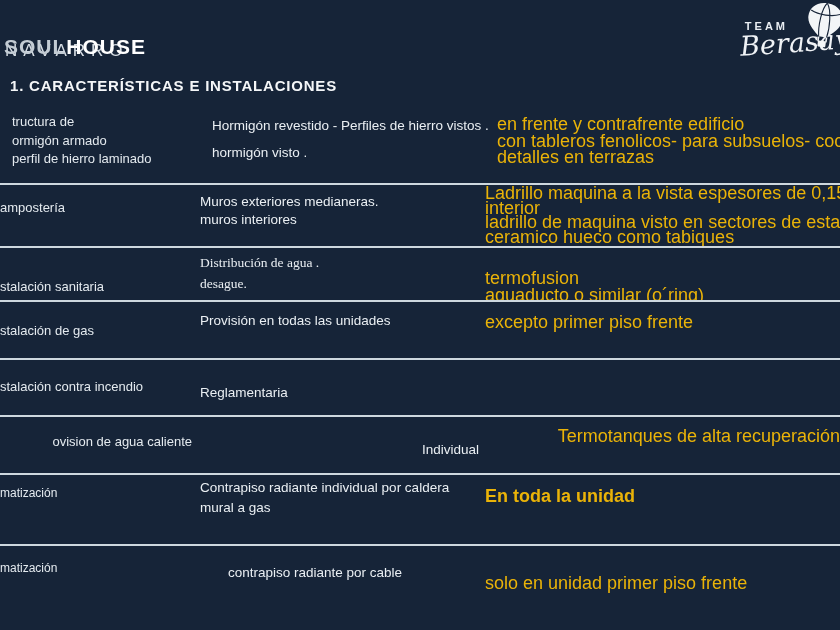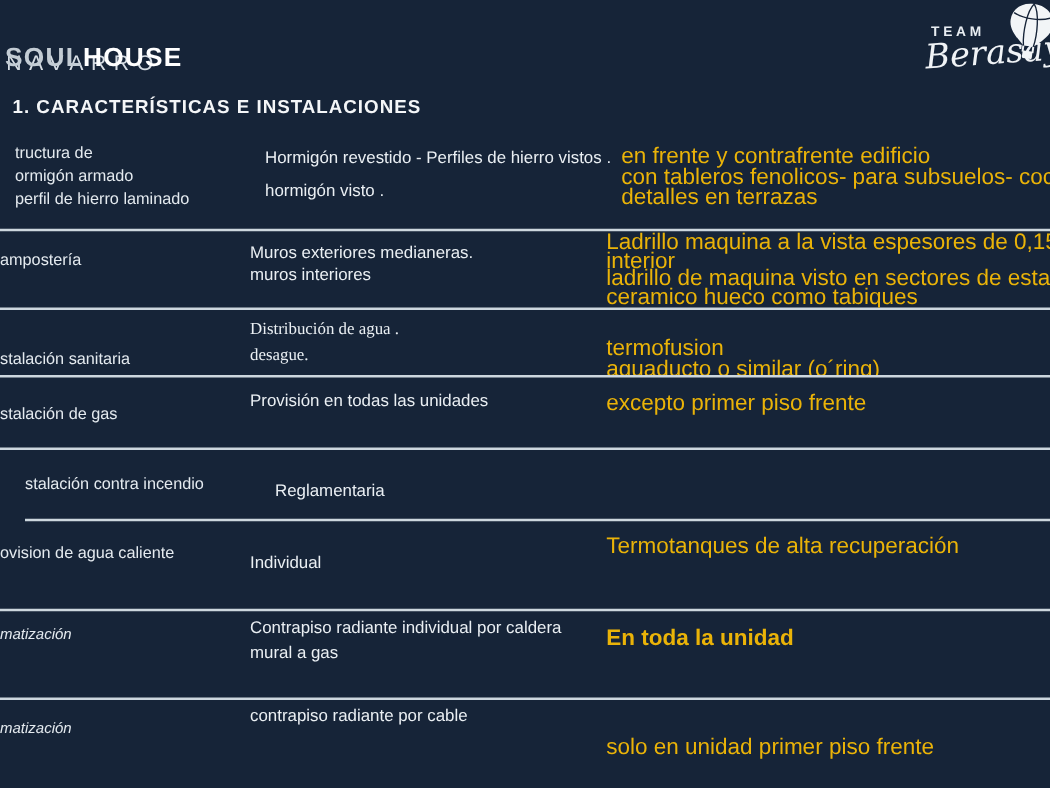--- a/index.html
+++ b/index.html
@@ -40,21 +40,21 @@
     display:grid;grid-template-columns:200px 285px 1fr;
     box-sizing:border-box;border-bottom:2px solid #cdd7de;
   }
   .spec-row:last-child{border-bottom:none;}
   .cell{
     white-space:pre;overflow:hidden;box-sizing:border-box;
   }
   .cat{font-size:13px;line-height:18.5px;color:#e4eaef;padding-right:8px;}
   .desc{font-size:13.5px;line-height:18px;color:#eaeff3;padding-right:6px;}
   .det{font-size:18px;line-height:16.5px;color:#eab308;}
-  .cat-sm{font-size:12px;font-style:italic;}
+  .cat-sm{font-size:12px;}
   .lh-wide{line-height:27px;}
   .lh-tall{line-height:20px;}
   .tight{line-height:14.5px;}
 </style>
 </head>
 <body>
 
 <div class="logo-navarro">NAVARRO</div>
 <div class="logo-soulhouse"><span class="logo-soul">SOUL</span><span class="logo-house">HOUSE</span></div>
 
@@ -107,38 +107,38 @@
     <div class="cell det" style="padding-top:22px;">termofusion
 aguaducto o similar (o´ring)</div>
   </div>
 
   <div class="spec-row" style="height:58px;">
     <div class="cell cat" style="padding-top:20px;">stalación de gas</div>
     <div class="cell desc" style="padding-top:10px;">Provisión en todas las unidades</div>
     <div class="cell det" style="padding-top:12px;">excepto primer piso frente</div>
   </div>
 
-  <div class="spec-row" style="height:57px;margin-left:20px;">
+  <div class="spec-row" style="height:57px;">
     <div class="cell cat" style="padding-top:18px;">stalación contra incendio</div>
     <div class="cell desc" style="padding-top:24px;">Reglamentaria</div>
     <div class="cell det" style="padding-top:8px;"></div>
   </div>
 
-  <div class="spec-row" style="height:72px;">
+  <div class="spec-row" style="height:58px;text-align:right;">
     <div class="cell cat" style="padding-top:16px;">ovision de agua caliente</div>
     <div class="cell desc" style="padding-top:24px;">Individual</div>
     <div class="cell det" style="padding-top:11px;">Termotanques de alta recuperación</div>
   </div>
 
   <div class="spec-row" style="height:71px;">
     <div class="cell cat cat-sm" style="padding-top:9px;">matización</div>
     <div class="cell desc lh-tall" style="padding-top:3px;">Contrapiso radiante individual por caldera
 mural a gas</div>
     <div class="cell det" style="padding-top:13px;font-weight:bold;">En toda la unidad</div>
   </div>
 
   <div class="spec-row" style="height:66px;">
     <div class="cell cat cat-sm" style="padding-top:13px;">matización</div>
-    <div class="cell desc" style="padding-top:4px;">contrapiso radiante por cable</div>
+    <div class="cell desc" style="padding-top:18px;margin-left:28px;">contrapiso radiante por cable</div>
     <div class="cell det" style="padding-top:29px;">solo en unidad primer piso frente</div>
   </div>
 
 </div>
 
 </body></html>

